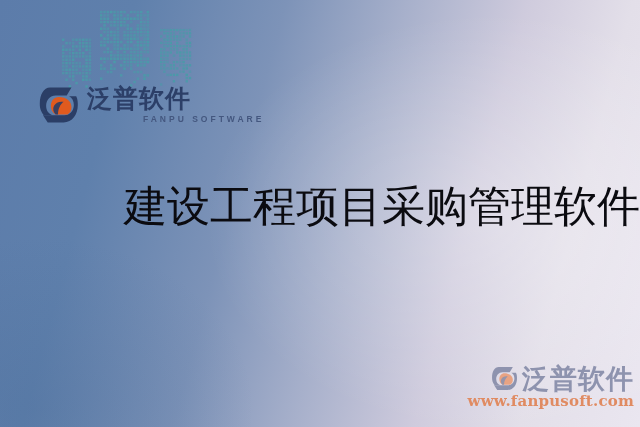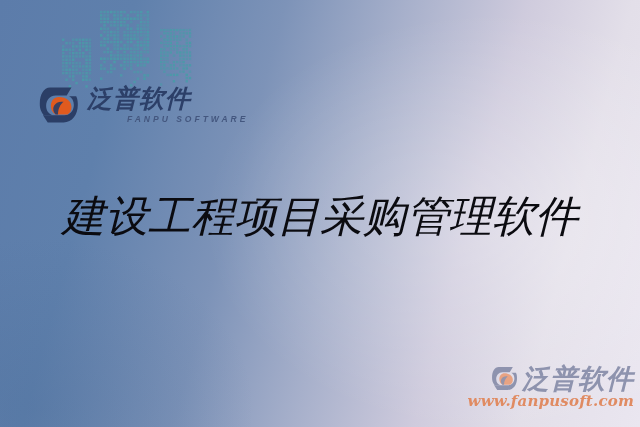--- a/index.html
+++ b/index.html
@@ -17,21 +17,20 @@
     height: 427px;
     overflow: hidden;
     background: linear-gradient(105deg,
         #5c7caa 0%,
         #5f80ac 18%,
         #7d93b8 38%,
         #a7b0cb 54%,
         #cfcbdd 70%,
         #e3dfe9 84%,
         #eae6f0 100%);
-    font-style: italic;
   }
 
   
   #sheen {
     position: absolute;
     left: 0; top: 0;
     width: 100%; height: 100%;
     background:
       radial-gradient(ellipse 420px 300px at 78% 52%, rgba(255,255,255,0.30), rgba(255,255,255,0) 70%),
       radial-gradient(ellipse 300px 240px at 6% 96%, rgba(70,105,150,0.30), rgba(70,105,150,0) 72%);
@@ -76,31 +75,31 @@
     line-height: 1.05;
   }
   #logo-en {
     display: block;
     font-family: "Liberation Sans", sans-serif;
     font-size: 8.5px;
     font-weight: 700;
     color: #44577f;
     letter-spacing: 3.0px;
     margin-top: 3px;
-    margin-left: 0;
+    margin-left: 16px;
     padding-left: 40px;
   }
 
   
   #headline {
     position: absolute;
     left: 0;
-    top: 190px;
+    top: 180px;
     width: 640px;
-    text-align: center;
+    text-align: right;
     font-family: "DejaVu Serif", "Liberation Serif", serif;
     font-size: 43px;
     line-height: 1.22;
     color: #0b0b10;
     letter-spacing: 0px;
     white-space: nowrap;
   }
   .hl-line { display: block; }
 
   

